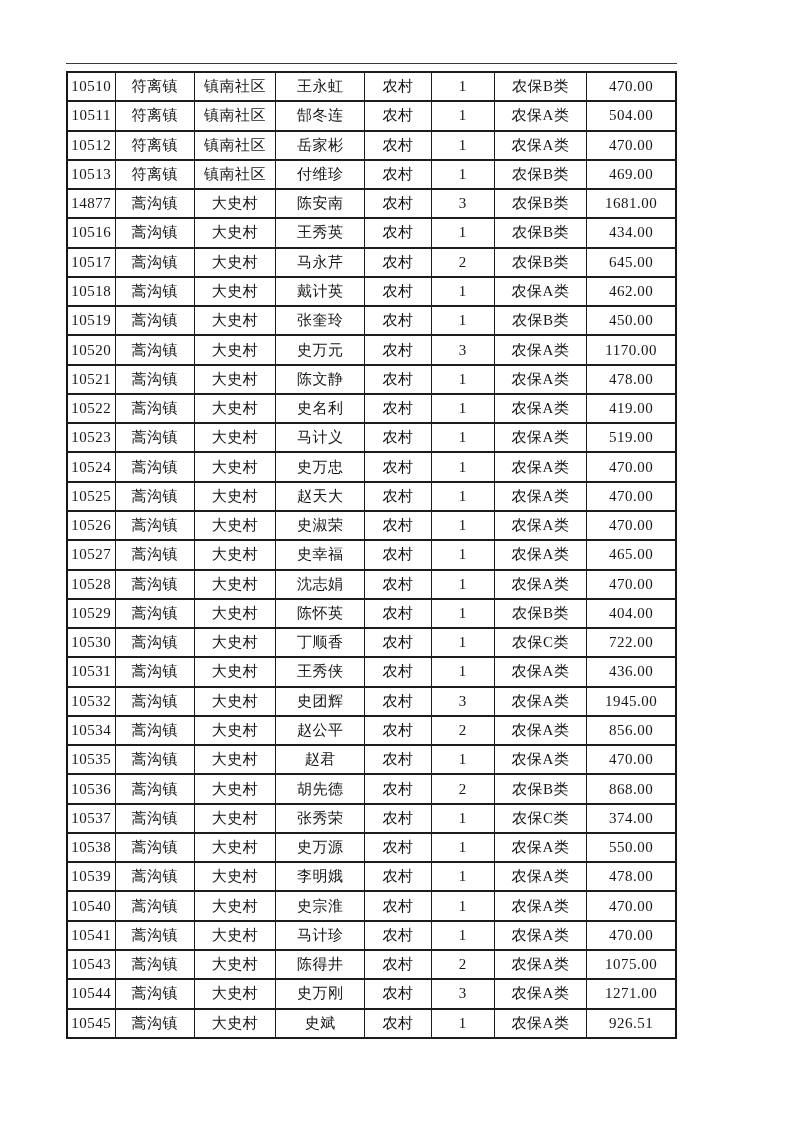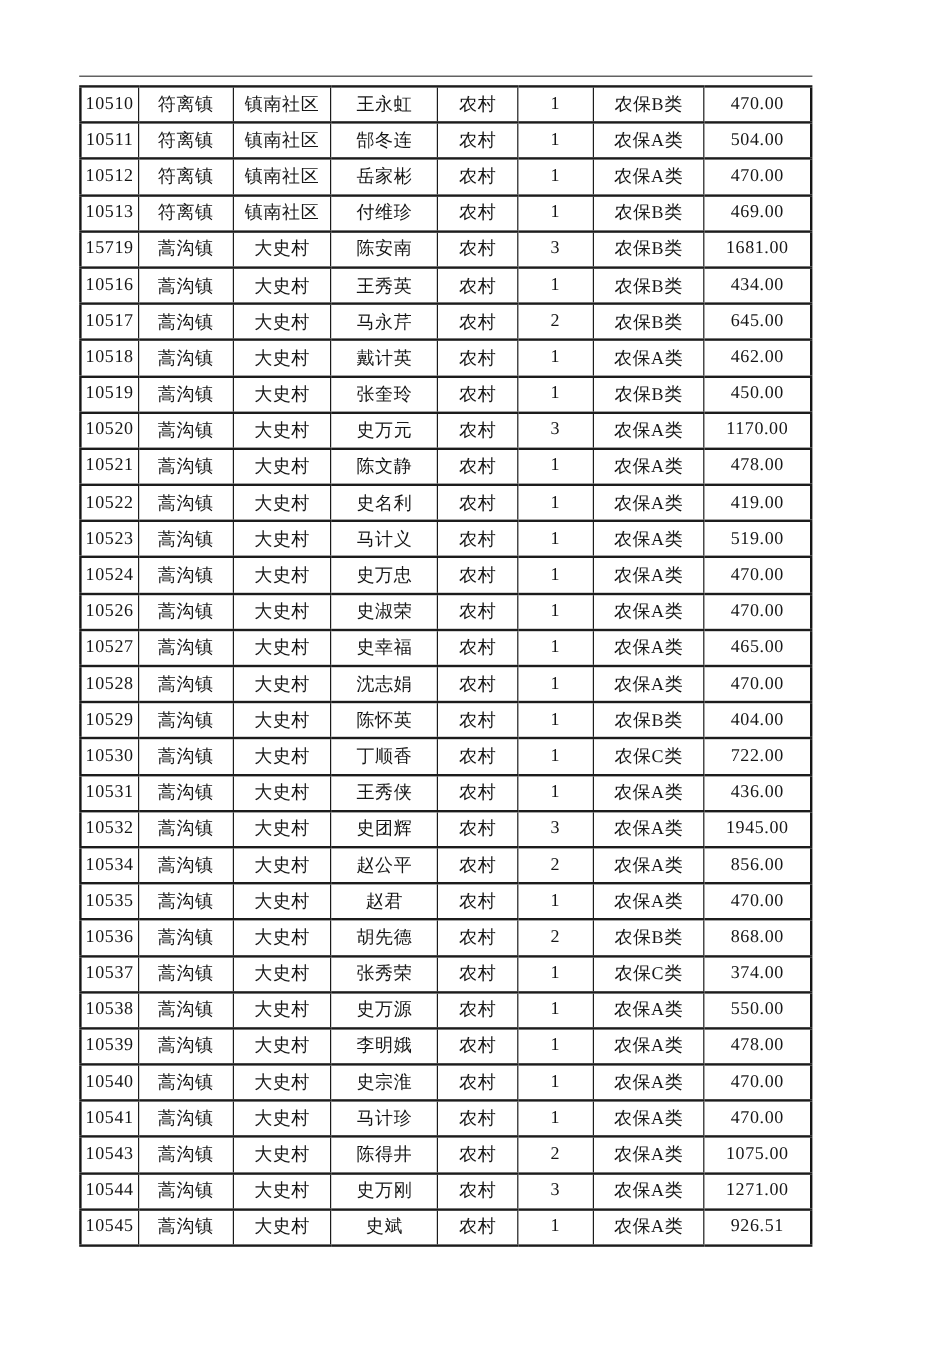--- a/index.html
+++ b/index.html
@@ -107,21 +107,21 @@
           <td>10513</td>
           <td>符离镇</td>
           <td>镇南社区</td>
           <td>付维珍</td>
           <td>农村</td>
           <td>1</td>
           <td>农保B类</td>
           <td>469.00</td>
         </tr>
         <tr>
-          <td>15719</td>
+          <td>14877</td>
           <td>蒿沟镇</td>
           <td>大史村</td>
           <td>陈安南</td>
           <td>农村</td>
           <td>3</td>
           <td>农保B类</td>
           <td>1681.00</td>
         </tr>
         <tr>
           <td>10516</td>
@@ -201,20 +201,30 @@
           <td>农村</td>
           <td>1</td>
           <td>农保A类</td>
           <td>519.00</td>
         </tr>
         <tr>
           <td>10524</td>
           <td>蒿沟镇</td>
           <td>大史村</td>
           <td>史万忠</td>
+          <td>农村</td>
+          <td>1</td>
+          <td>农保A类</td>
+          <td>470.00</td>
+        </tr>
+        <tr>
+          <td>10525</td>
+          <td>蒿沟镇</td>
+          <td>大史村</td>
+          <td>赵天大</td>
           <td>农村</td>
           <td>1</td>
           <td>农保A类</td>
           <td>470.00</td>
         </tr>
         <tr>
           <td>10526</td>
           <td>蒿沟镇</td>
           <td>大史村</td>
           <td>史淑荣</td>

